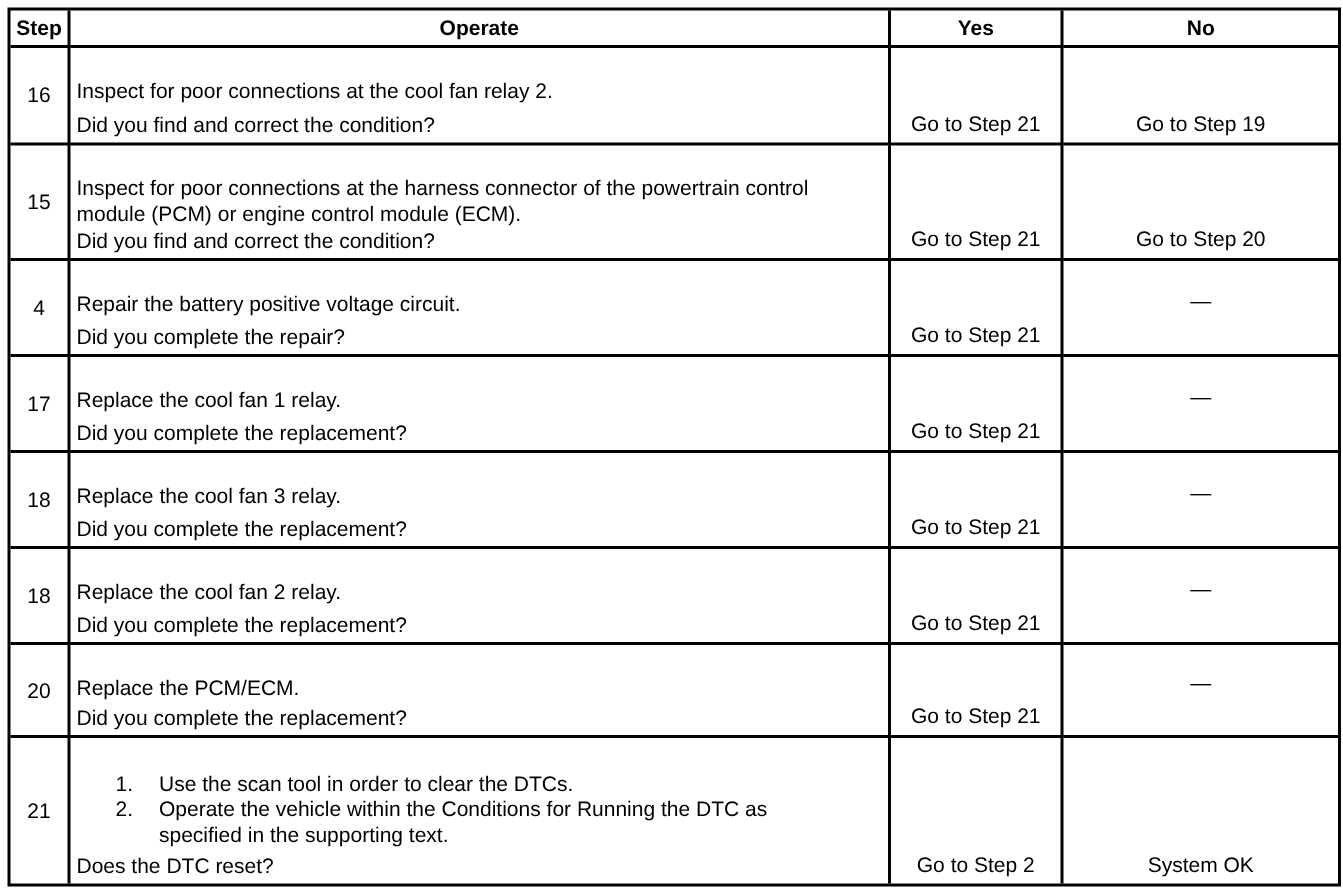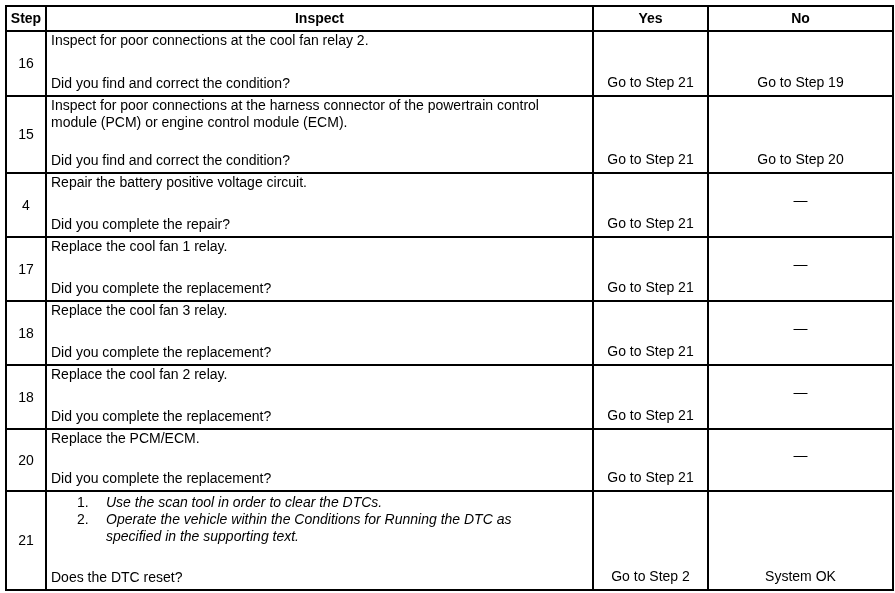--- a/index.html
+++ b/index.html
@@ -45,21 +45,21 @@
   }
   .step-cell {
     display: flex;
     align-items: center;
     justify-content: center;
   }
   .action-cell {
     display: flex;
     flex-direction: column;
     justify-content: space-between;
-    padding: 0 4px 3px 4px;
+    padding: 20px 4px 3px 4px;
   }
   .goto-cell {
     display: flex;
     align-items: flex-end;
     justify-content: center;
     padding-bottom: 4px;
     text-align: center;
   }
   .dash-cell {
     display: flex;
@@ -73,31 +73,30 @@
   .list-item {
     display: flex;
   }
   .list-item .num {
     width: 29px;
     padding-left: 26px;
     flex: 0 0 auto;
   }
   .list-item .txt {
     max-width: 450px;
-    font-style: italic;
   }
 </style>
 </head>
 <body>
 
 <div class="page">
   <div class="tbl">
 
     <div class="c hd">Step</div>
-    <div class="c hd">Inspect</div>
+    <div class="c hd">Operate</div>
     <div class="c hd">Yes</div>
     <div class="c hd last-col">No</div>
 
     <div class="c step-cell">16</div>
     <div class="c action-cell">
       <div>Inspect for poor connections at the cool fan relay 2.</div>
       <div>Did you find and correct the condition?</div>
     </div>
     <div class="c goto-cell">Go to Step 21</div>
     <div class="c goto-cell last-col">Go to Step 19</div>

